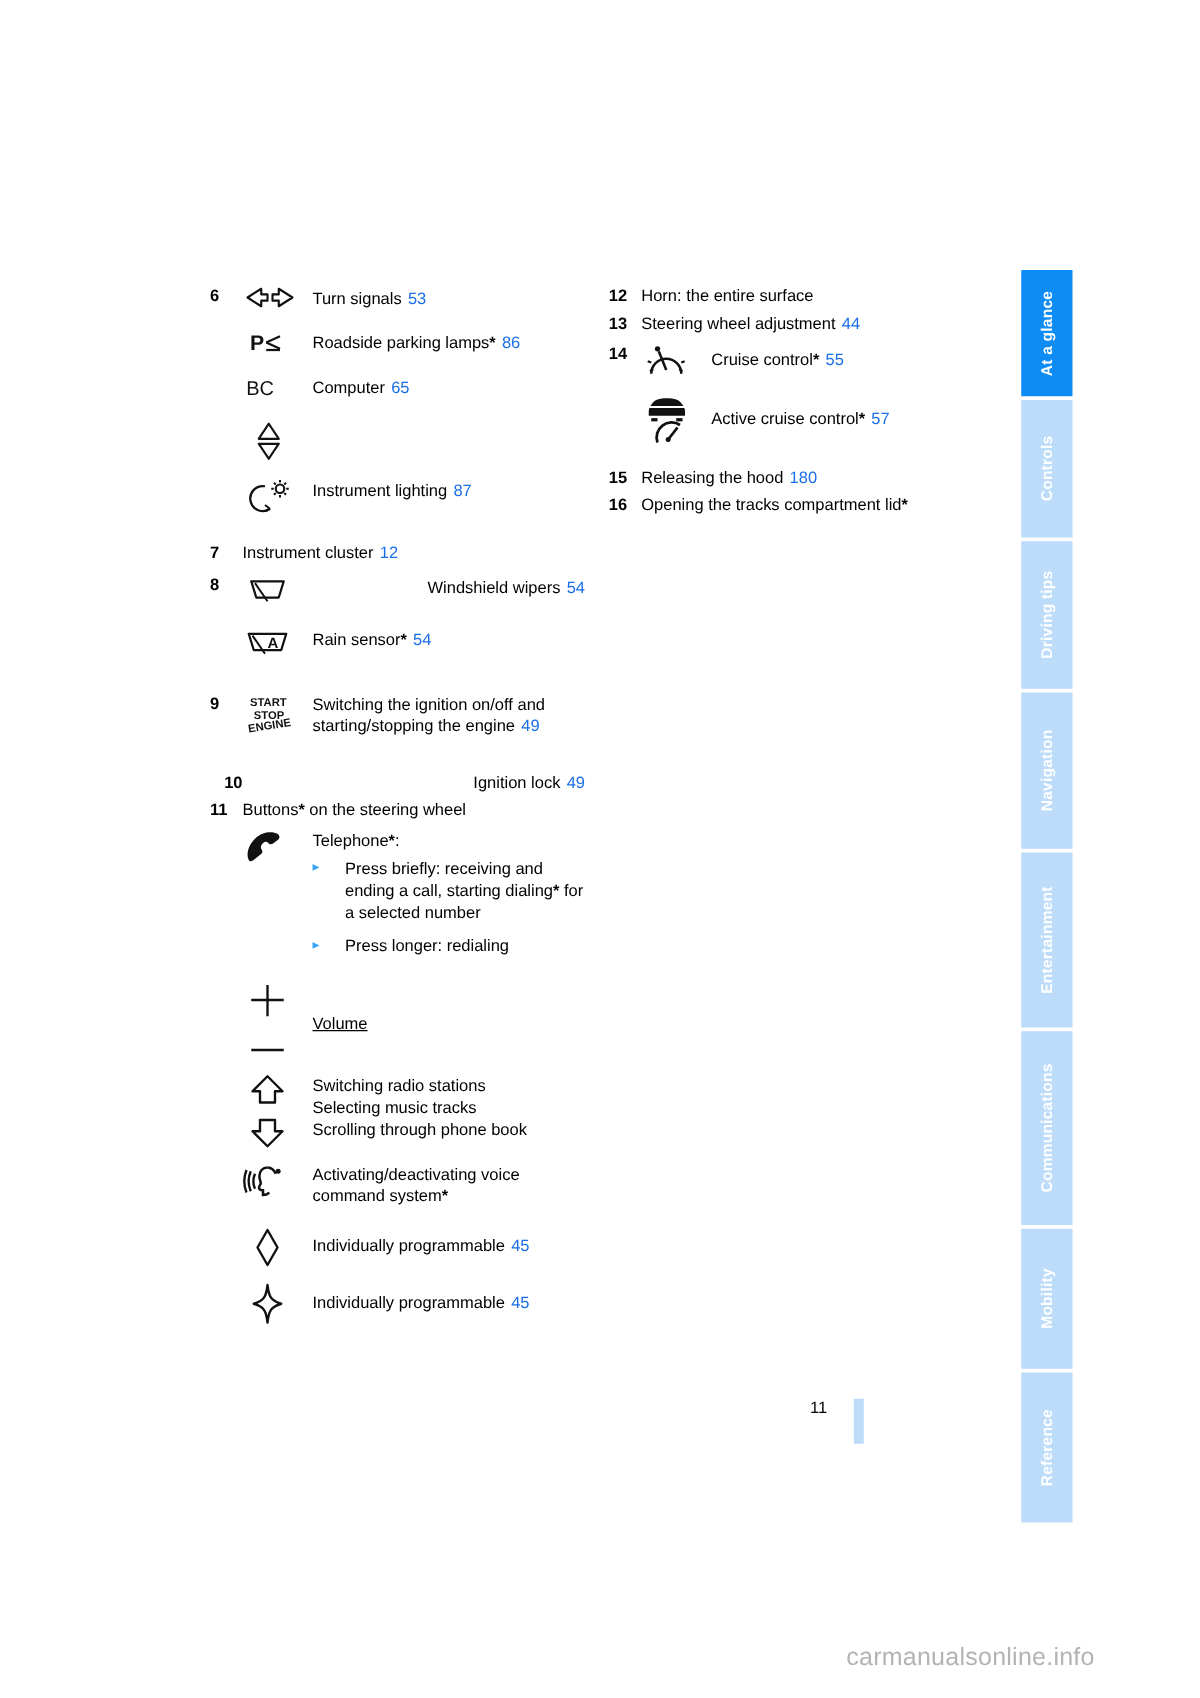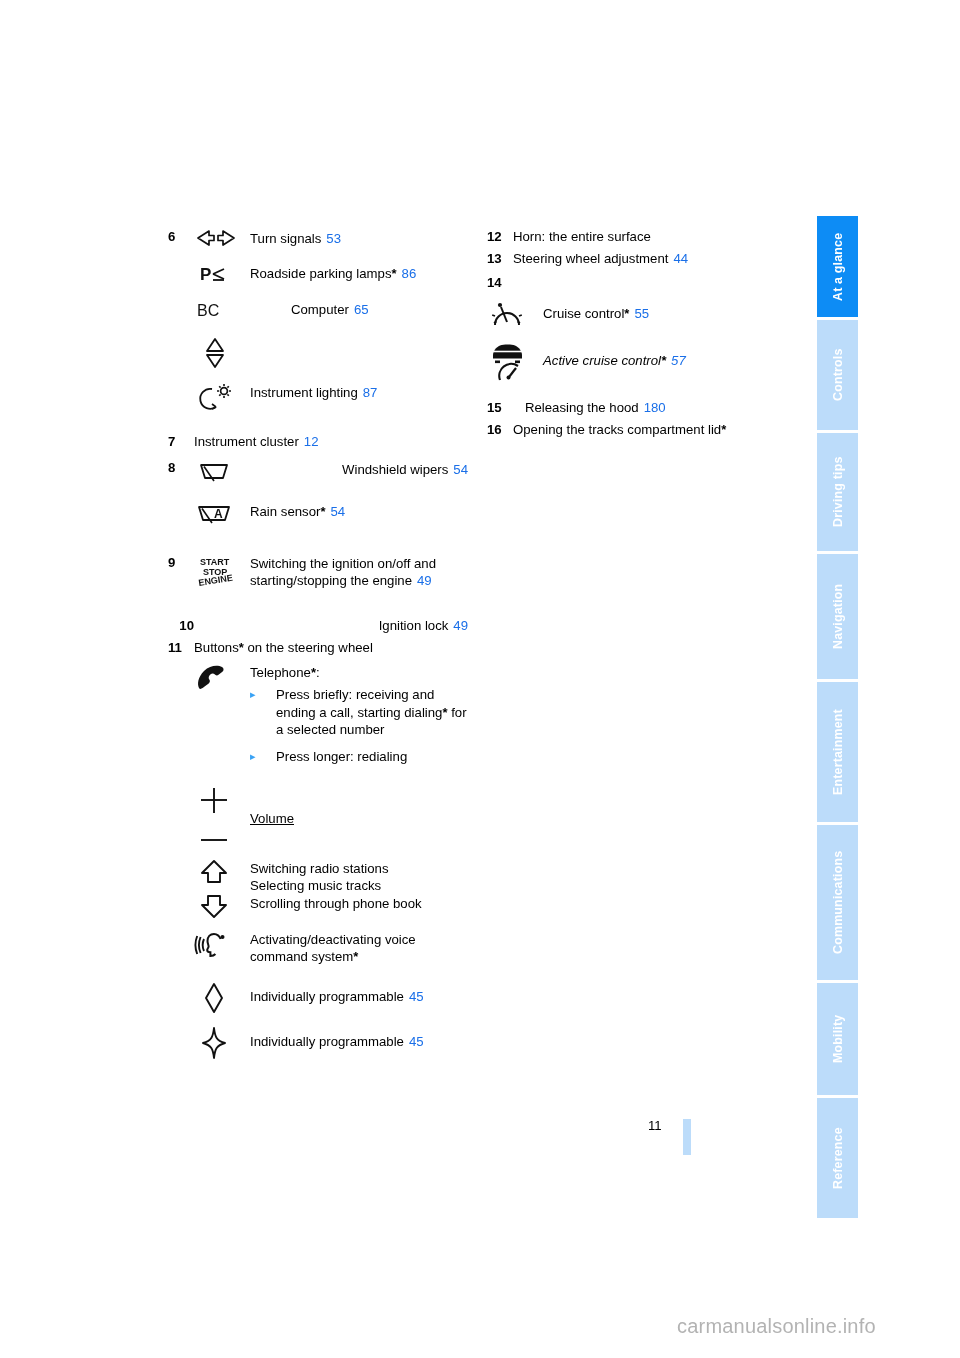--- a/index.html
+++ b/index.html
@@ -166,21 +166,21 @@
               <line x1="30" y1="5" x2="19" y2="10" stroke="#111" stroke-width="1.8"></line>
               <line x1="19" y1="10" x2="30" y2="15" stroke="#111" stroke-width="1.8"></line>
               <line x1="19" y1="16" x2="30" y2="16" stroke="#111" stroke-width="1.8"></line>
             </svg>
           </div>
           <div class="labelcell">
             <span>Roadside parking lamps</span><span class="ast">*</span><span class="sp"></span><span class="lnk">86</span>
           </div>
         </div>
 
-        <div class="iconrow" style="margin-bottom:14px;gap:41px;">
+        <div class="iconrow" style="margin-bottom:14px;">
           <div class="iconcell">
             <svg width="44" height="20" viewBox="0 0 44 20">
               <text x="3" y="16" font-family="Liberation Sans, sans-serif" font-size="16" fill="#111">BC</text>
             </svg>
           </div>
           <div class="labelcell">
             <span>Computer</span><span class="sp"></span><span class="lnk">65</span>
           </div>
         </div>
 
@@ -413,21 +413,21 @@
       <div class="txt">Horn: the entire surface</div>
     </div>
 
     <div class="row" style="margin-top:5px;">
       <div class="num">13</div>
       <div class="txt">
         <span>Steering wheel adjustment</span><span class="sp"></span><span class="lnk">44</span>
       </div>
     </div>
 
-    <div class="row" style="margin-top:6px;flex-direction:column;">
+    <div class="row" style="margin-top:6px;">
       <div class="num">14</div>
       <div class="txt">
 
         <div class="iconrow" style="margin-bottom:10px;">
           <div class="iconcell" style="padding-top:1px;">
             <svg width="44" height="30" viewBox="0 0 44 30">
               <path d="M8 24 A12 12 0 1 1 32 24" fill="none" stroke="#111" stroke-width="2"></path>
               <line x1="20" y1="21" x2="14" y2="6" stroke="#111" stroke-width="2"></line>
               <circle cx="13" cy="4" r="2.1" fill="#111"></circle>
               <line x1="9.5" y1="20.5" x2="7" y2="22" stroke="#111" stroke-width="1.8"></line>
@@ -446,29 +446,29 @@
             <svg width="44" height="42" viewBox="0 0 44 42">
               <path d="M6 14 C6 11 9 6 13 4.6 C17 3.2 24 3.2 28 4.6 C32 6 35 11 35 14 L35 17.5 L6 17.5 Z" fill="#111"></path>
               <line x1="6" y1="10.5" x2="35" y2="10.5" stroke="#fff" stroke-width="1.6"></line>
               <rect x="8" y="19.5" width="5" height="2.6" fill="#111"></rect>
               <rect x="28" y="19.5" width="5" height="2.6" fill="#111"></rect>
               <path d="M13 39 A12 12 0 0 1 31 25" fill="none" stroke="#111" stroke-width="2.2"></path>
               <line x1="22" y1="36" x2="29" y2="27" stroke="#111" stroke-width="2.2"></line>
               <circle cx="21.5" cy="36.5" r="2" fill="#111"></circle>
             </svg>
           </div>
-          <div class="labelcell" style="padding-top:11px;font-style:italic;">
+          <div class="labelcell" style="padding-top:11px;">
             <span>Active cruise control</span><span class="ast">*</span><span class="sp"></span><span class="lnk">57</span>
           </div>
         </div>
 
       </div>
     </div>
 
-    <div class="row" style="margin-top:16px;gap:12px;">
+    <div class="row" style="margin-top:16px;">
       <div class="num">15</div>
       <div class="txt">
         <span>Releasing the hood</span><span class="sp"></span><span class="lnk">180</span>
       </div>
     </div>
 
     <div class="row" style="margin-top:5px;">
       <div class="num">16</div>
       <div class="txt">
         <span>Opening the tracks compartment lid</span><span class="ast">*</span>

